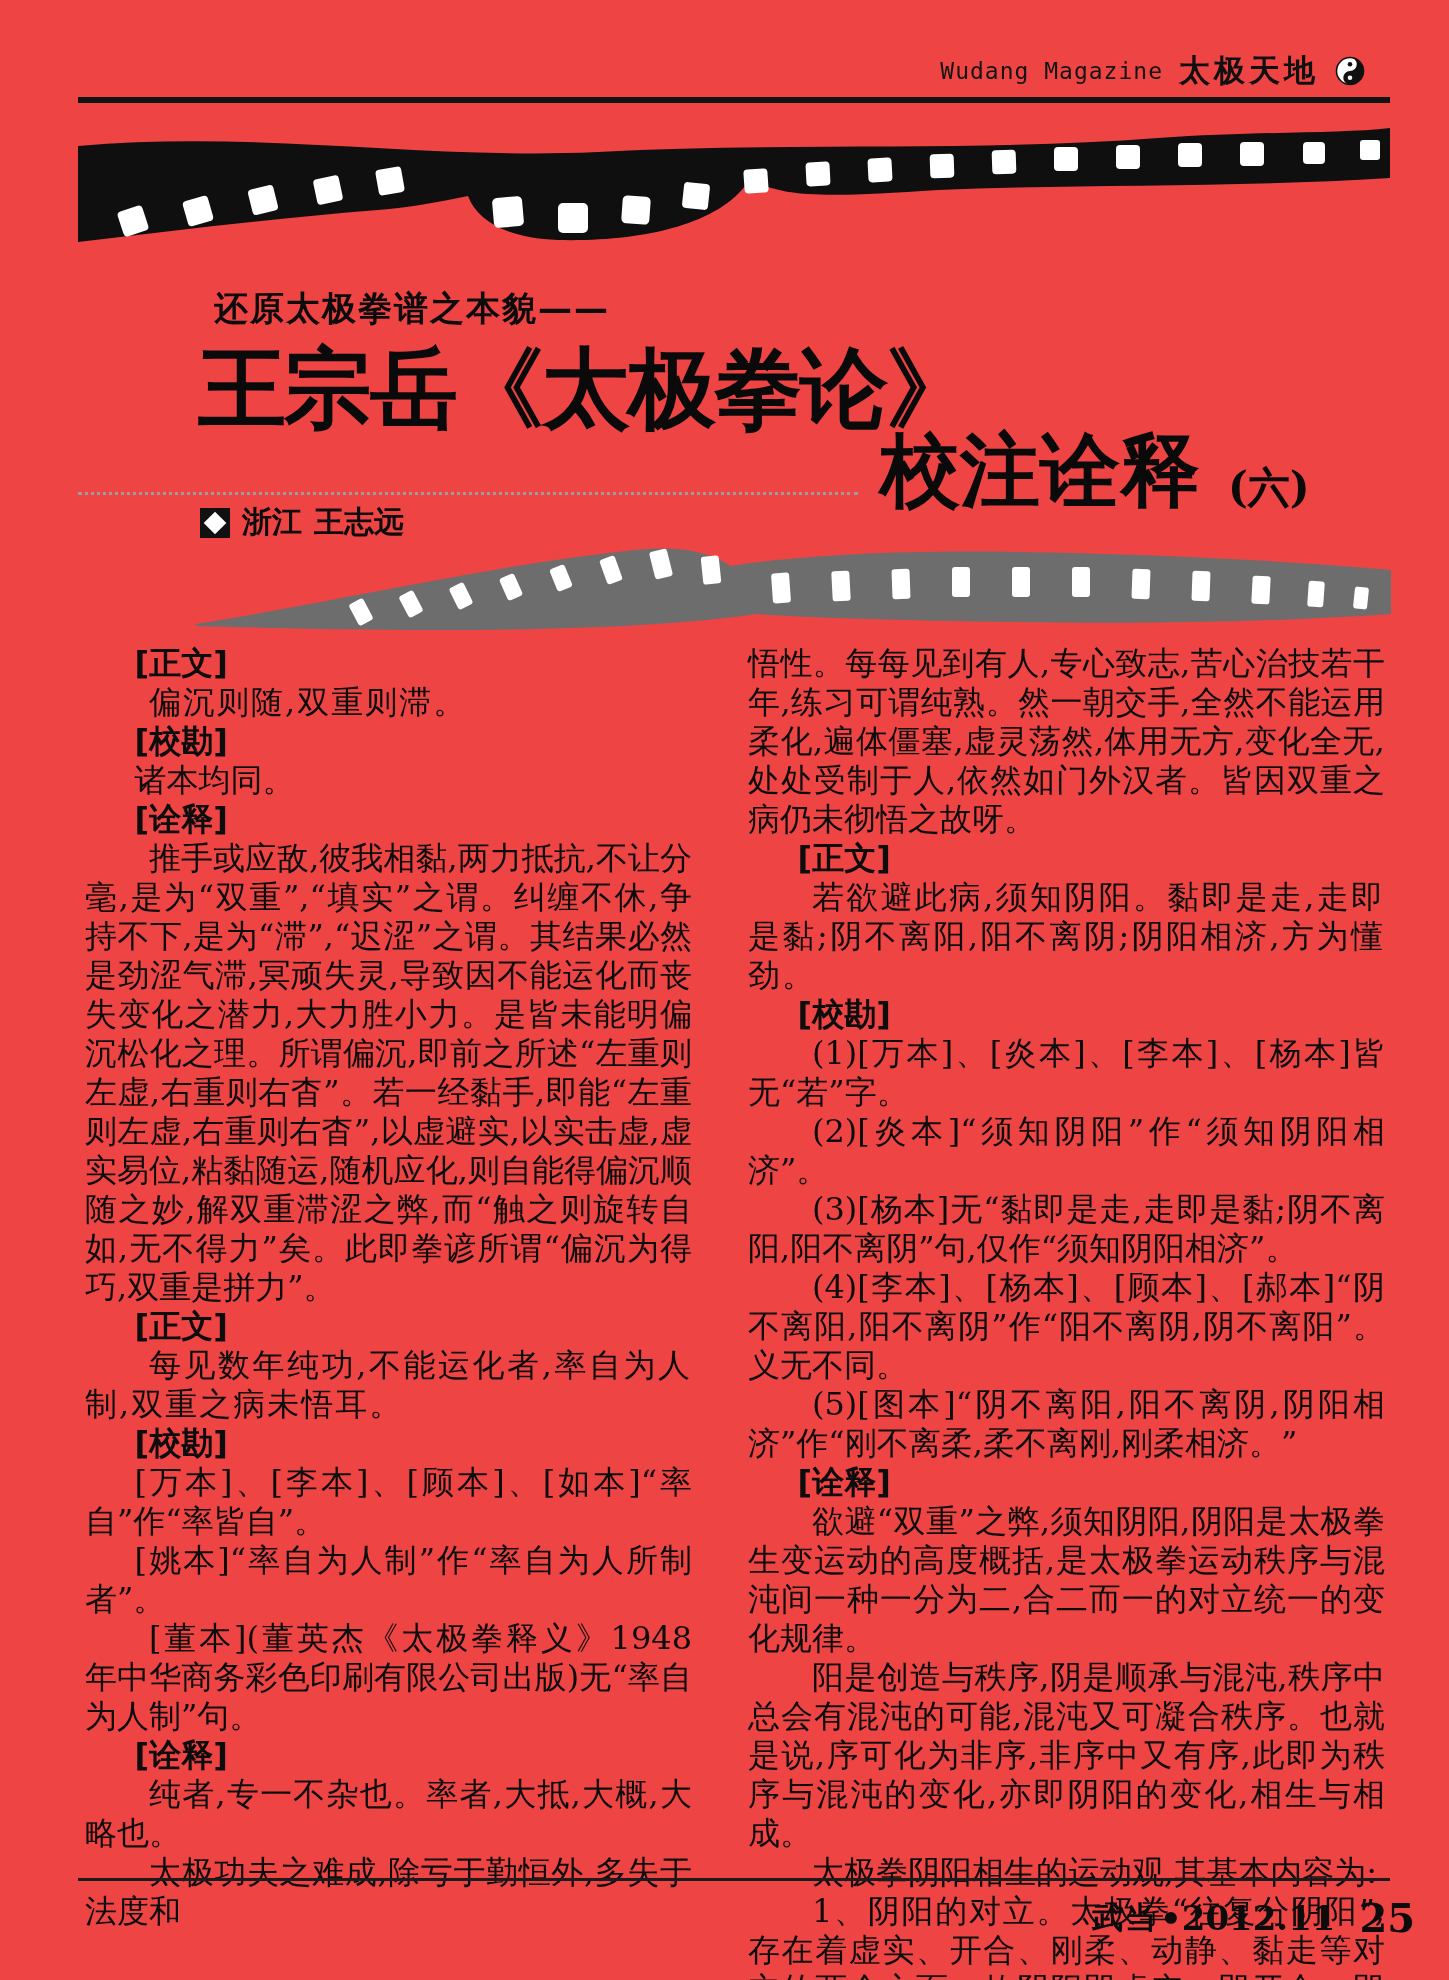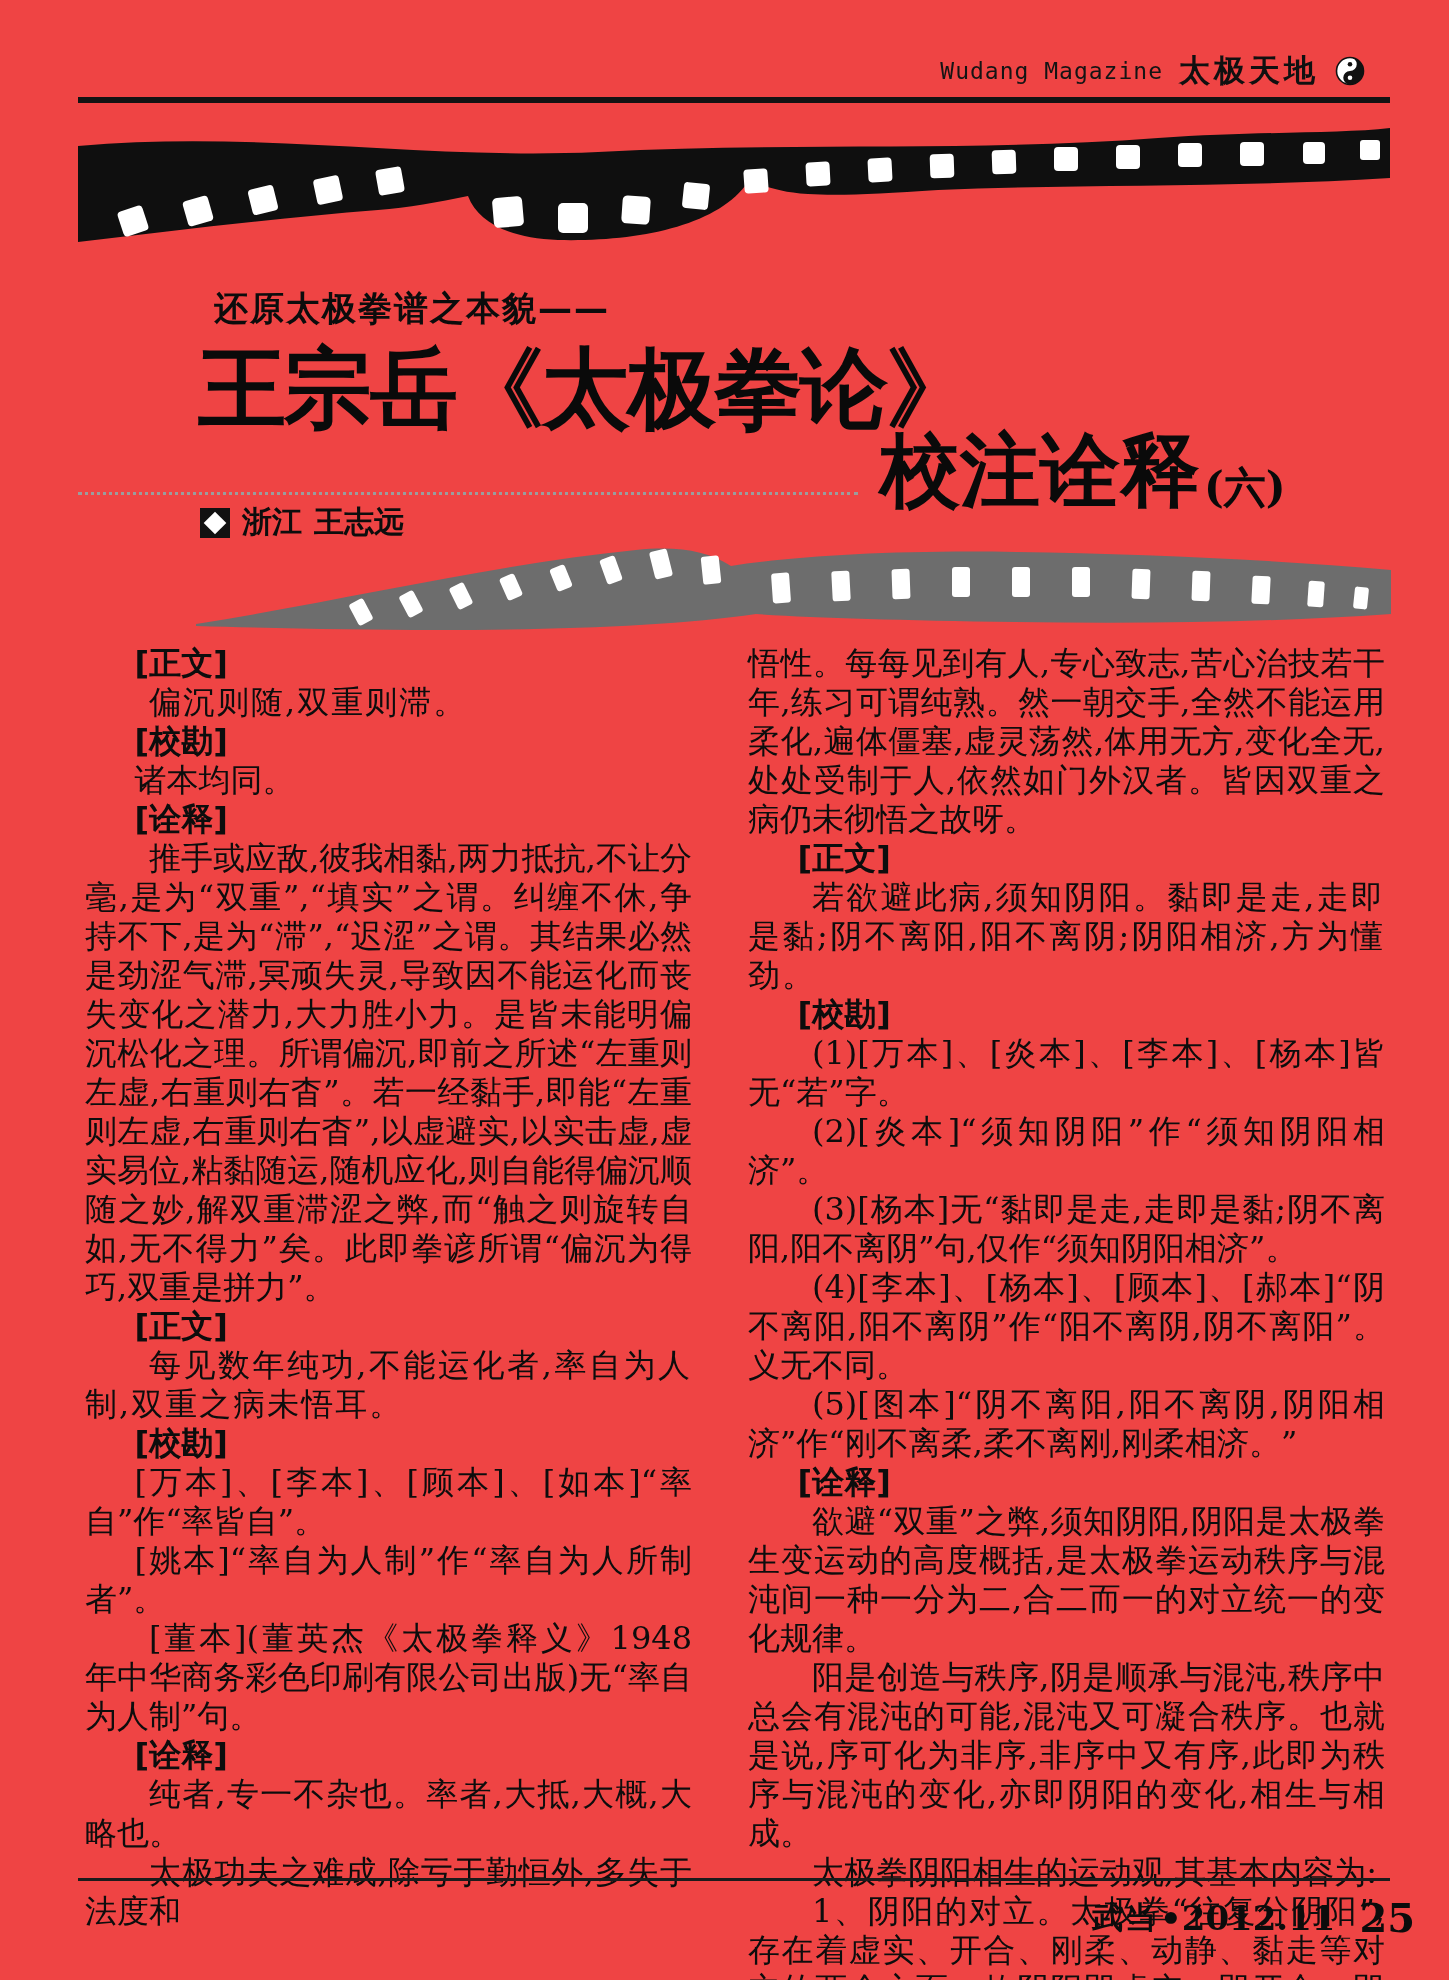--- a/index.html
+++ b/index.html
@@ -15,21 +15,21 @@
   .hdr-rule{position:absolute;top:97px;left:78px;width:1312px;height:6px;background:#131313;}
   
   .fs-top{position:absolute;top:126px;left:78px;}
   .fs-bot{position:absolute;top:540px;left:196px;}
   
   .kicker{position:absolute;top:286px;left:214px;font-family:"DejaVu Sans","Liberation Sans",sans-serif;
           font-weight:700;font-size:34px;letter-spacing:2px;color:#0c0c0c;white-space:nowrap;}
   .title-main{position:absolute;top:330px;left:198px;font-size:88px;font-weight:700;letter-spacing:-2px;
               white-space:nowrap;color:#0a0a0a;}
   .dotted{position:absolute;top:492px;left:78px;width:780px;border-top:3px dotted #9c9c9c;}
-  .title-sub{position:absolute;top:418px;left:880px;display:flex;align-items:flex-end;gap:4px;
+  .title-sub{position:absolute;top:418px;left:880px;display:flex;align-items:flex-end;gap:28px;
              font-size:80px;font-weight:700;white-space:nowrap;color:#0a0a0a;}
   .title-part{font-size:42px;padding-bottom:10px;font-weight:700;}
   .author{position:absolute;top:502px;left:200px;display:flex;align-items:center;gap:12px;
           font-family:"DejaVu Sans","Liberation Sans",sans-serif;font-weight:700;font-size:30px;color:#0d0d0d;}
   .bullet{width:30px;height:30px;background:#111;position:relative;flex:0 0 auto;}
   .bullet::after{content:"";position:absolute;left:7px;top:7px;width:16px;height:16px;background:#fff;transform:rotate(45deg);}
   
   .col{position:absolute;top:644px;font-size:32px;line-height:39px;text-align:justify;color:#0d0d0d;}
   .col-left{left:85px;width:607px;}
   .col-right{left:748px;width:637px;}

